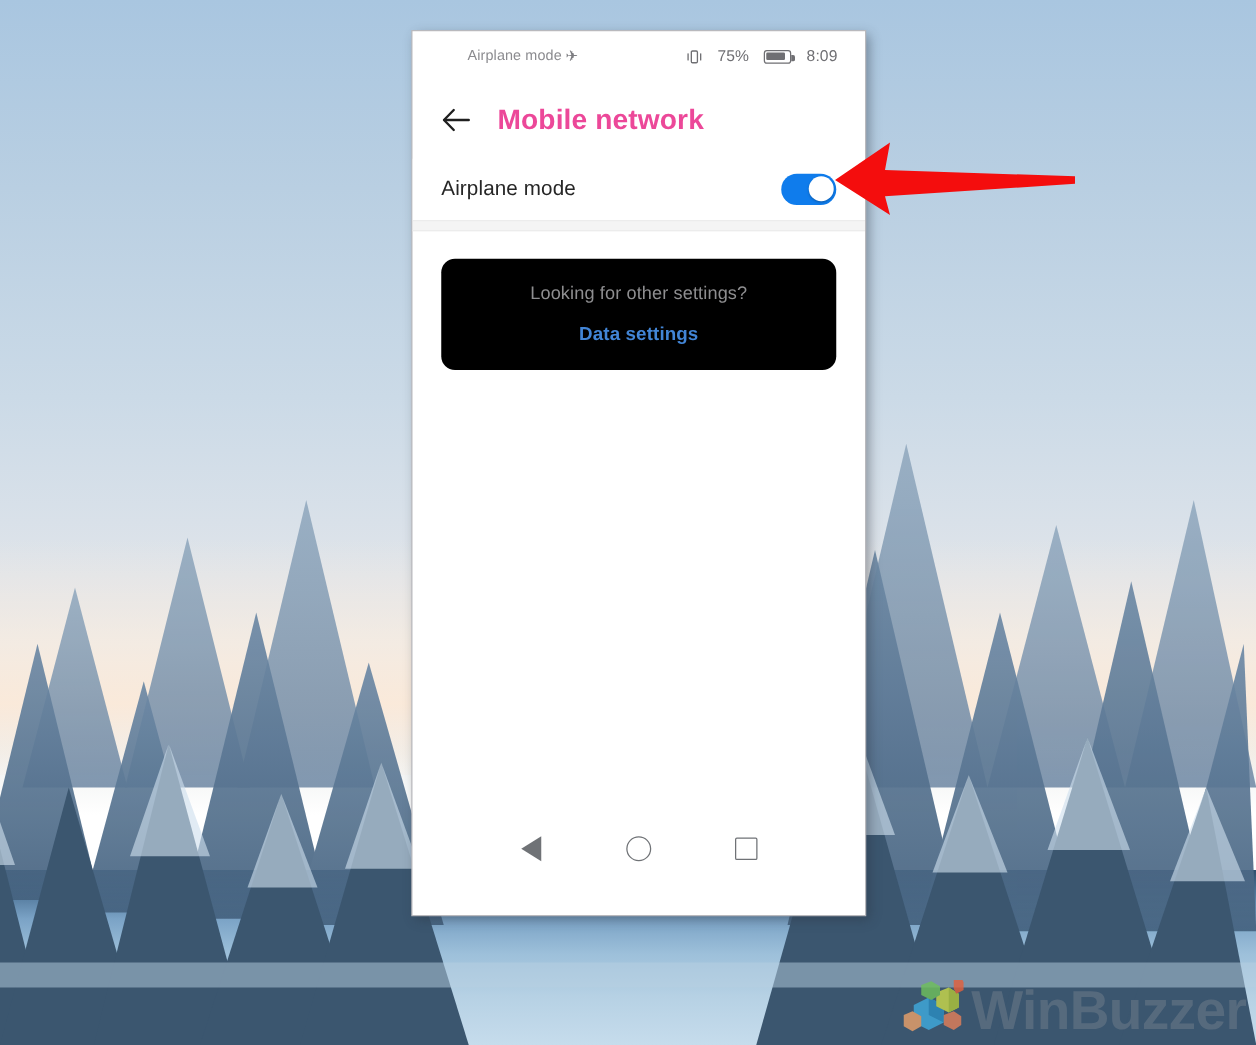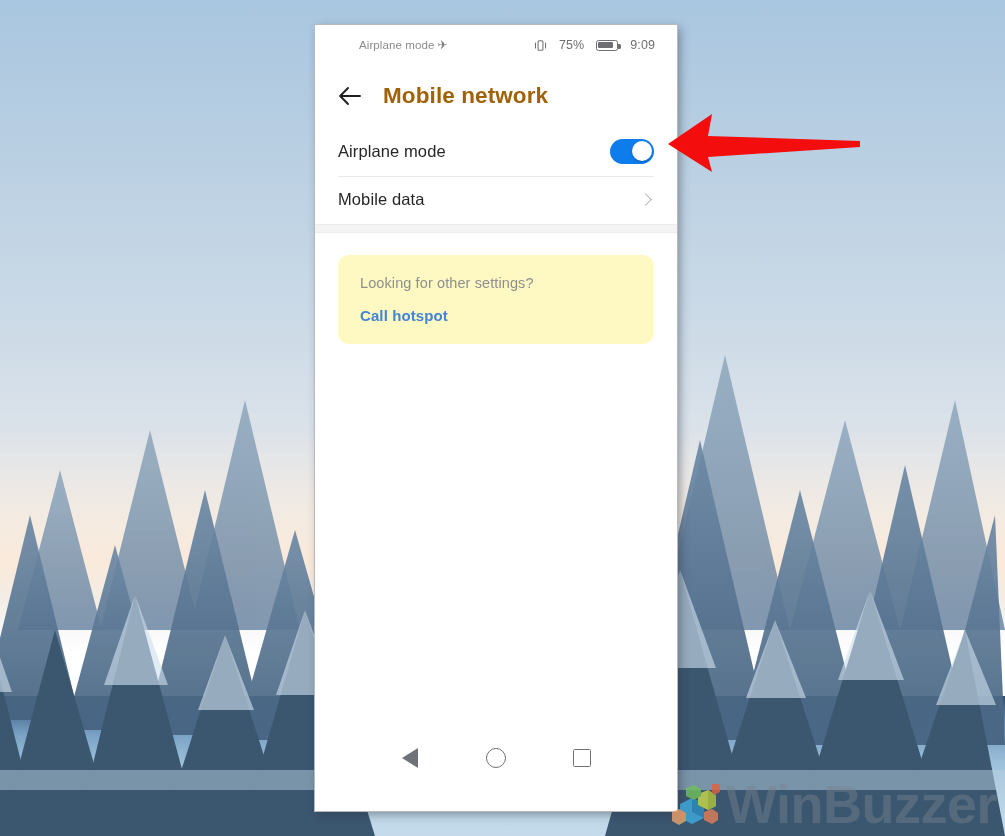--- a/index.html
+++ b/index.html
@@ -35,24 +35,24 @@
   .forest {
     position: absolute;
     left: 0; right: 0;
     top: 300px; bottom: 0;
   }
   .forest svg { display: block; width: 100%; height: 100%; }
 
   
   #phone {
     position: absolute;
-    left: 315px;
+    left: 330px;
     top: 25px;
     width: 362px;
-    height: 786px;
+    height: 707px;
     background: #ffffff;
     box-shadow: 0 0 0 1px #b9b9bd, 3px 3px 9px rgba(40,48,60,0.45);
     overflow: hidden;
   }
 
   
   .statusbar {
     position: relative;
     height: 40px;
     display: flex;
@@ -105,21 +105,21 @@
     gap: 20px;
   }
   .back-arrow {
     width: 26px; height: 26px;
     flex: none;
     color: #1f1f1f;
     cursor: pointer;
   }
   .appbar-title {
     font-size: 22.5px;
-    color: #a16207;
+    color: #ec4899;
     font-weight: 600;
     letter-spacing: 0.1px;
   }
 
   
   .list-group { background: #fff; padding: 0 23px; }
   .row {
     position: relative;
     height: 48.5px;
     display: flex;
@@ -169,23 +169,24 @@
   .section-gap {
     height: 9px;
     background: #f4f4f4;
     border-top: 1px solid #ececec;
     border-bottom: 1px solid #ececec;
   }
 
   
   .card-wrap { padding: 22px 23px 0 23px; }
   .info-card {
-    background: #fef9c3;
+    background: #000000;
     border-radius: 11px;
     padding: 20px 22px 20px 22px;
+    text-align: center;
   }
   .info-card-title {
     font-size: 14.5px;
     color: #8e8e90;
     margin-bottom: 16px;
     letter-spacing: 0.1px;
   }
   .info-card-link {
     font-size: 15px;
     font-weight: 700;
@@ -245,21 +246,21 @@
   #watermark {
     position: absolute;
     right: 8px;
     bottom: 6px;
     display: flex;
     align-items: flex-end;
     gap: 6px;
     opacity: 0.82;
   }
   .wm-text {
-    font-size: 54px;
+    font-size: 44px;
     font-weight: 700;
     letter-spacing: -0.5px;
     color: rgba(120,132,144,0.55);
     line-height: 0.95;
   }
   .wm-logo { width: 52px; height: 46px; }
 </style>
 </head>
 <body>
 
@@ -345,21 +346,21 @@
           <svg viewBox="0 0 16 16" width="13" height="13">
             <rect x="5" y="2.2" width="6" height="11.6" rx="1.2" fill="none" stroke="#6f6f73" stroke-width="1.3"></rect>
             <line x1="1.8" y1="5" x2="1.8" y2="11" stroke="#6f6f73" stroke-width="1.3" stroke-linecap="round"></line>
             <line x1="14.2" y1="5" x2="14.2" y2="11" stroke="#6f6f73" stroke-width="1.3" stroke-linecap="round"></line>
           </svg>
         </span>
         <span>75%</span>
         <span class="battery-icon">
             <span class="battery-fill"></span>
           </span>
-        <span>9:09</span>
+        <span>8:09</span>
       </div>
     </div>
 
     <div class="appbar">
       <span class="back-arrow">
         <svg viewBox="0 0 26 26" width="26" height="26">
           <line x1="3.5" y1="13" x2="23" y2="13" stroke="#1f1f1f" stroke-width="1.9" stroke-linecap="round"></line>
           <polyline points="11,5 3.2,13 11,21" fill="none" stroke="#1f1f1f" stroke-width="1.9" stroke-linecap="round" stroke-linejoin="round"></polyline>
         </svg>
       </span>
@@ -370,37 +371,31 @@
 
       <div class="row">
         <span class="row-label">Airplane mode</span>
         <span class="row-tail">
           <span class="toggle on" id="airplane-toggle" style="background: rgb(15, 124, 236);">
             <span class="knob"></span>
           </span>
         </span>
       </div>
 
-      <div class="row">
-        <span class="row-label">Mobile data</span>
-        <span class="row-tail">
-          <span class="chevron"></span>
-        </span>
-      </div>
 
 
     </div>
 
     <div class="section-gap"></div>
 
 
     <div class="card-wrap">
       <div class="info-card">
         <div class="info-card-title">Looking for other settings?</div>
-        <div class="info-card-link" id="call-settings-link" style="color: rgb(66, 133, 214);">Call hotspot</div>
+        <div class="info-card-link" id="call-settings-link" style="color: rgb(66, 133, 214);">Data settings</div>
       </div>
     </div>
 
     <div class="navbar">
       <span class="nav-btn">
         <span class="nav-back"><span class="nav-back-in"></span></span>
       </span>
       <span class="nav-btn">
         <span class="nav-home"></span>
       </span>

